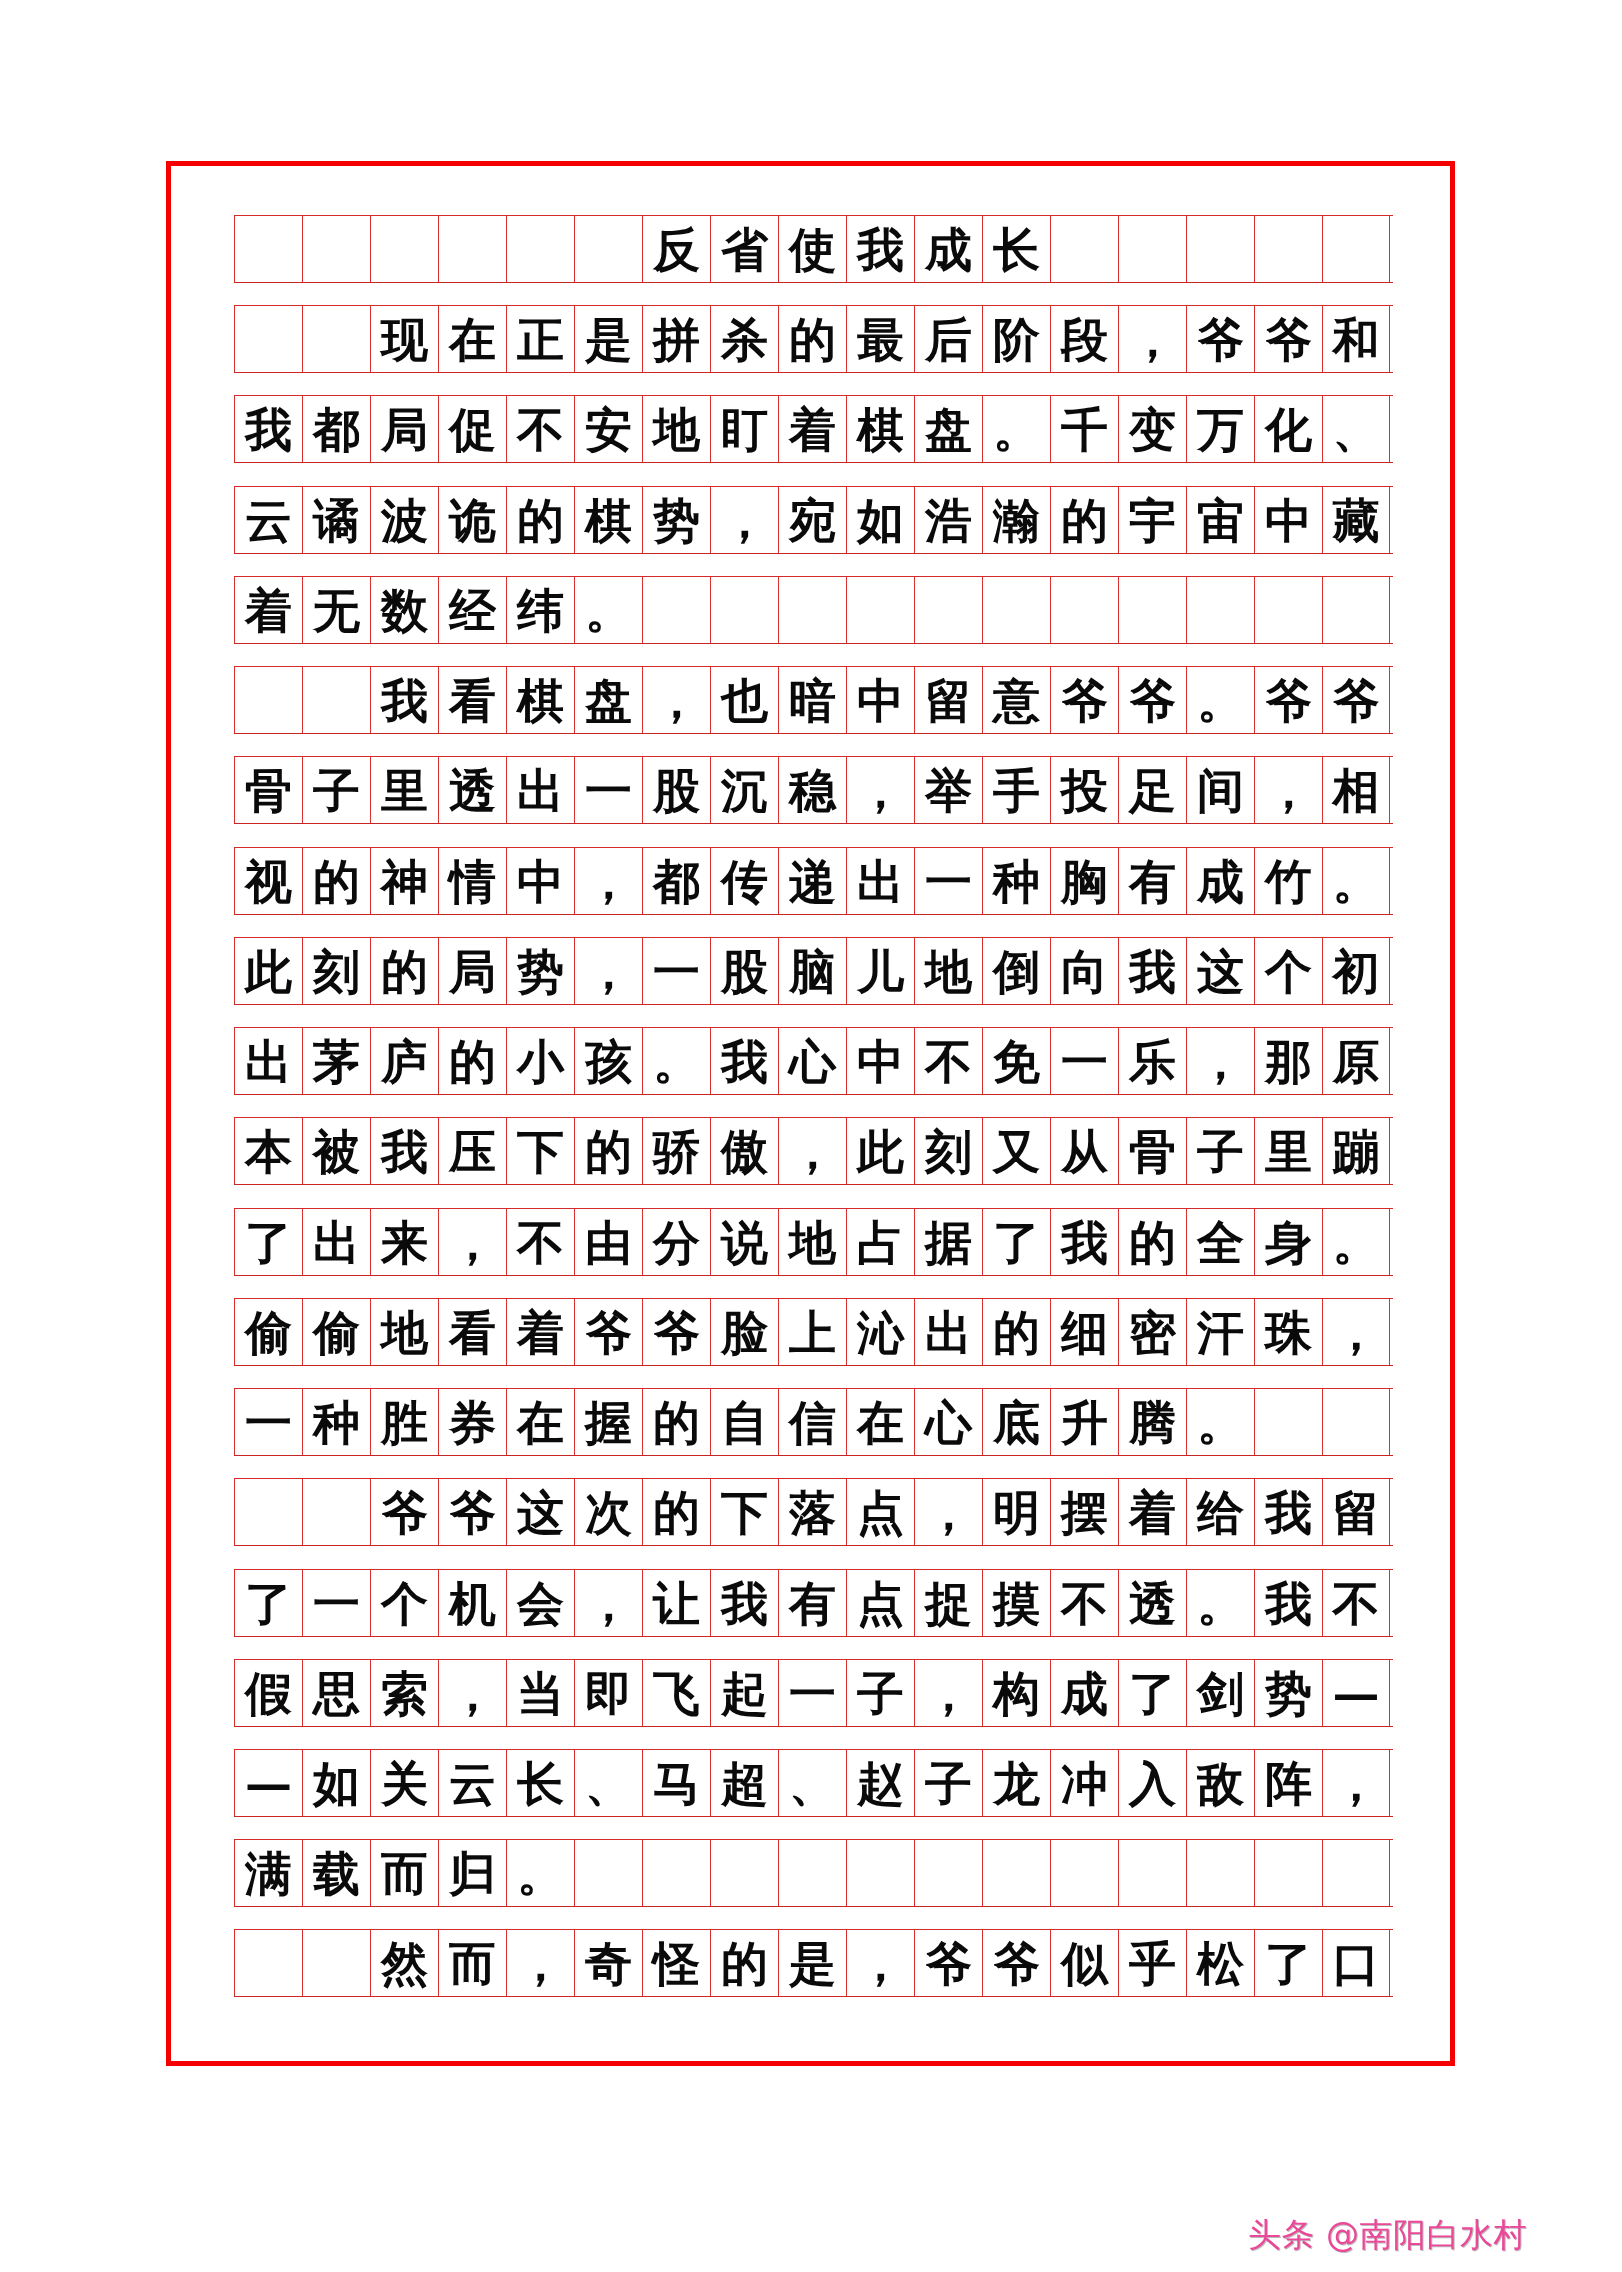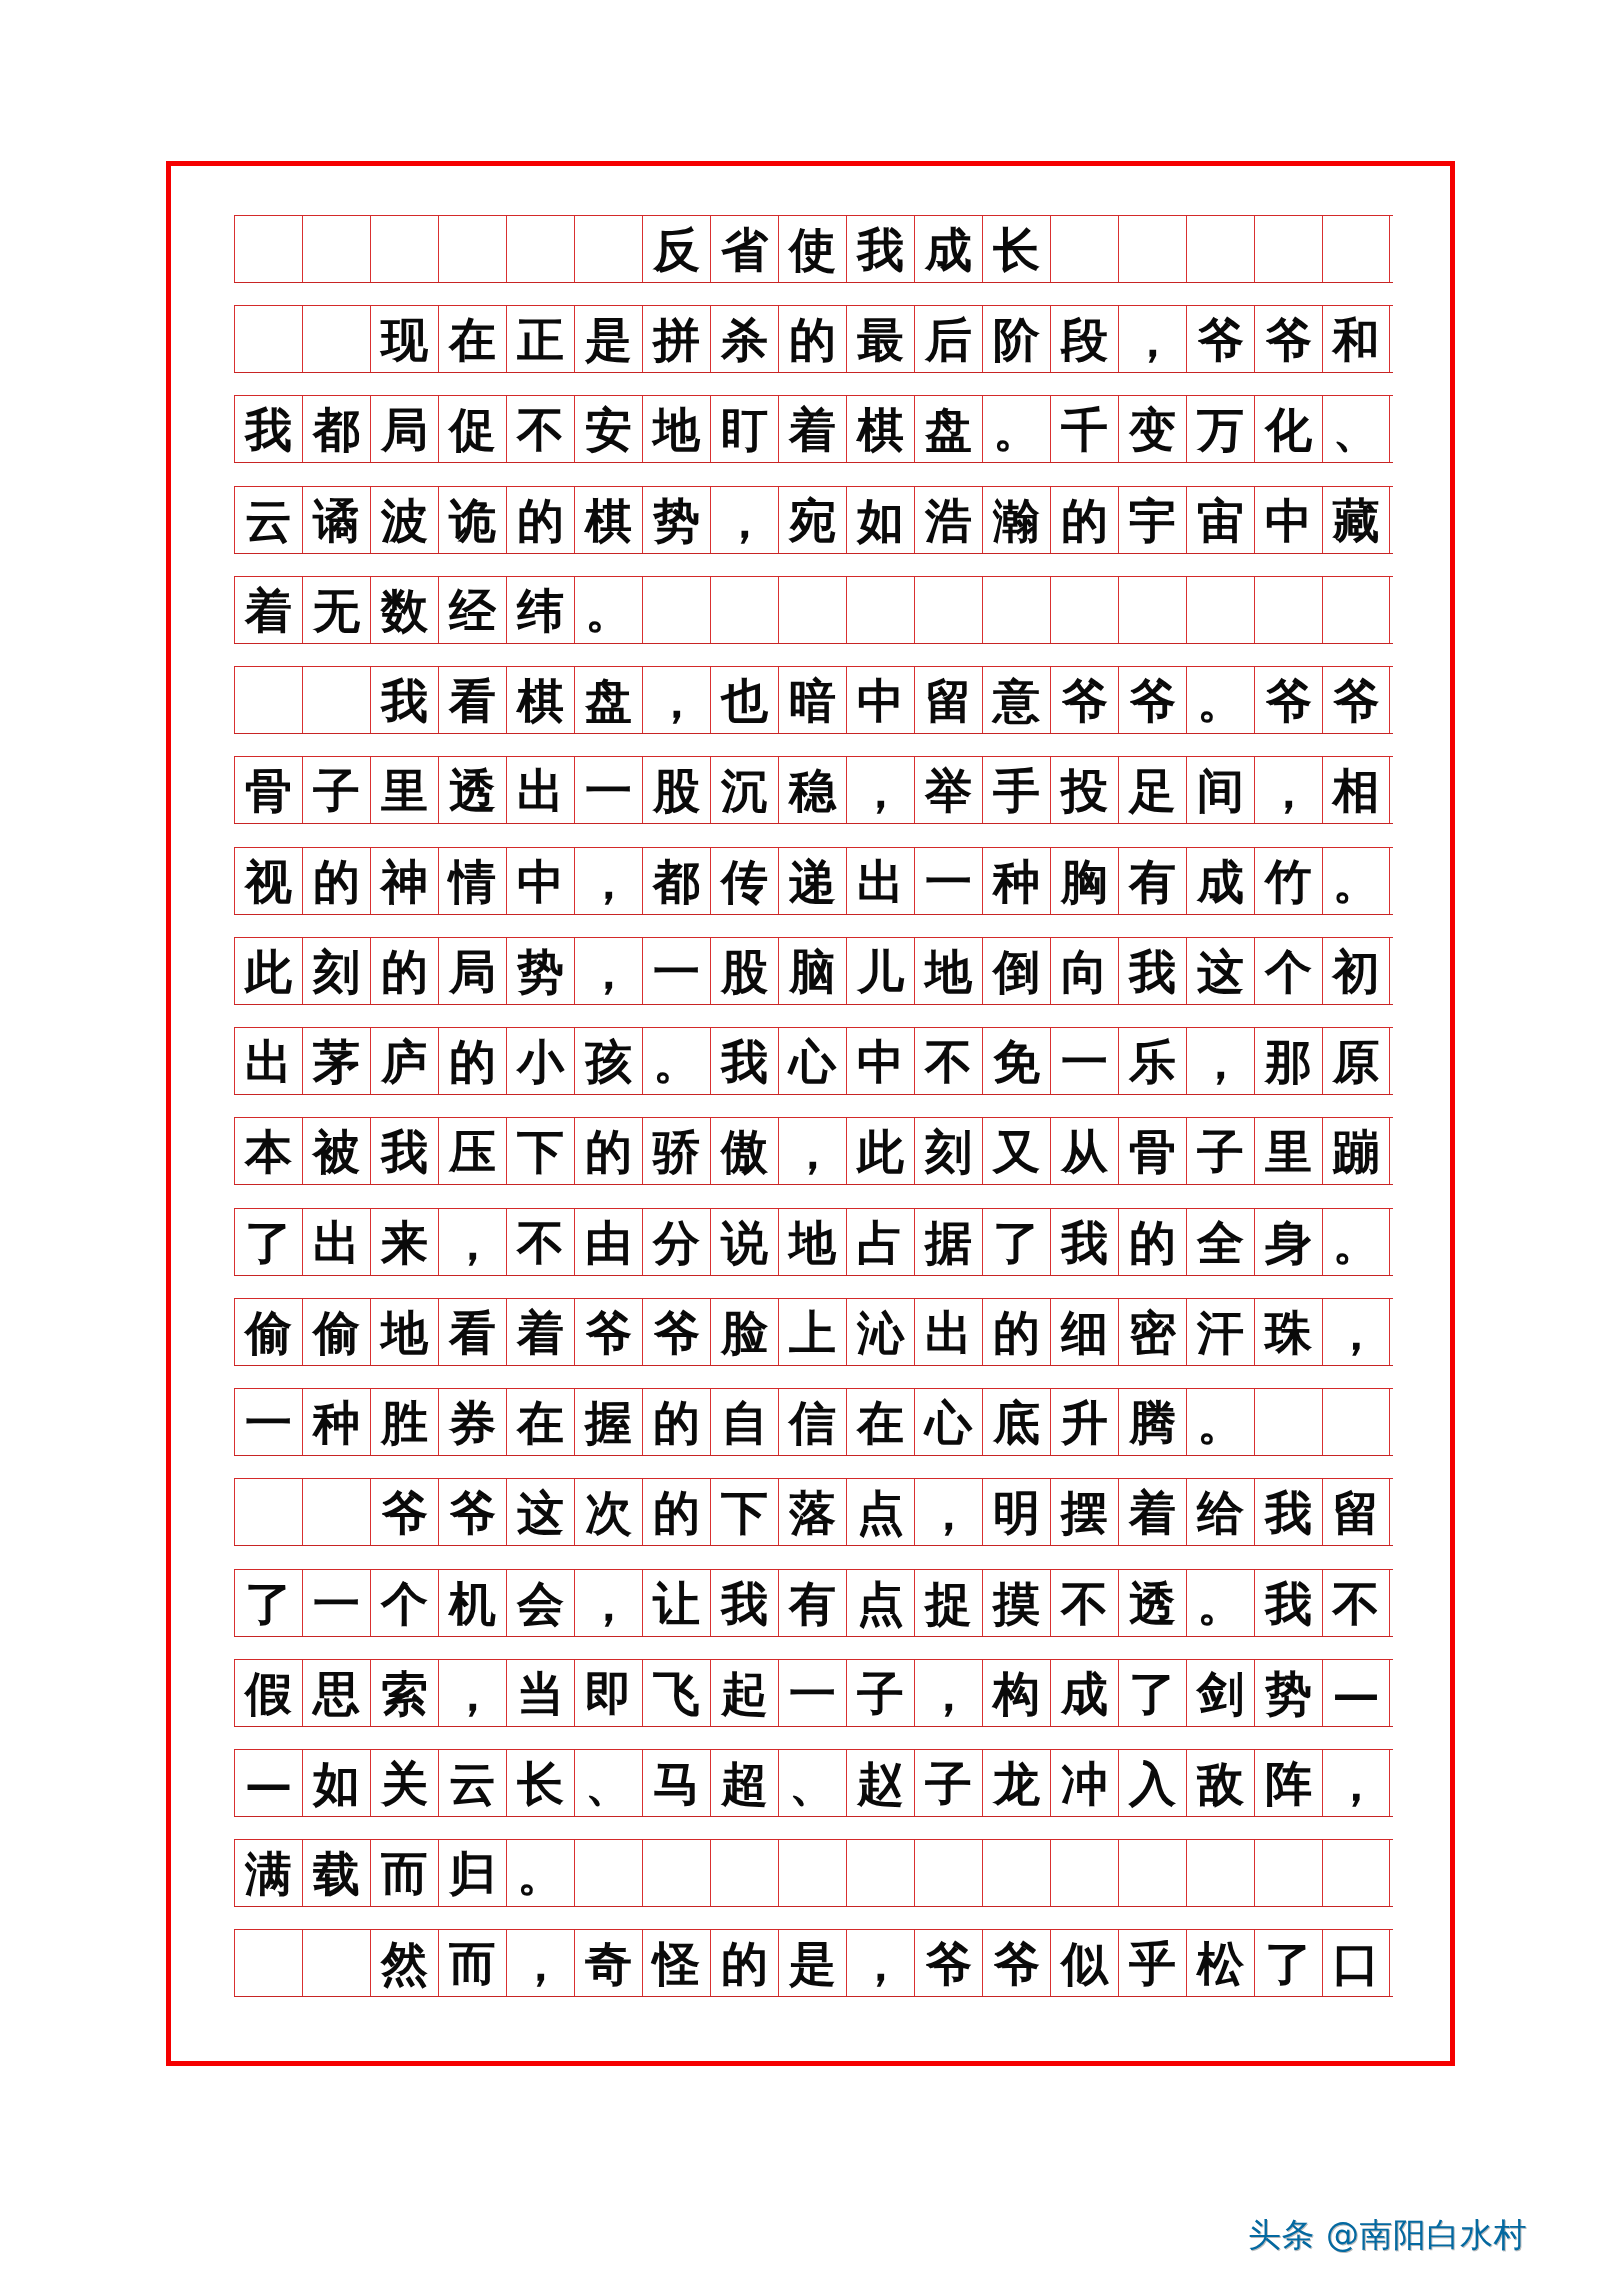--- a/index.html
+++ b/index.html
@@ -39,21 +39,21 @@
       line-height: 1;
       color: #0a0a0a;
       font-weight: bold;
     }
     .cell:last-child { border-right: 1.4px solid #d93030; }
     .watermark {
       position: absolute;
       left: 1248px; top: 2213px;
       font-family: "DejaVu Sans", "Liberation Sans", sans-serif;
       font-size: 33px;
-      color: #0369a1;
+      color: #ec4899;
       letter-spacing: 0.5px;
       white-space: nowrap;
       text-shadow: 0.9px 0.9px 0 #bbbbbb;
     }
   </style>
 </head>
 <body>
 
 <div class="frame"></div>
 

